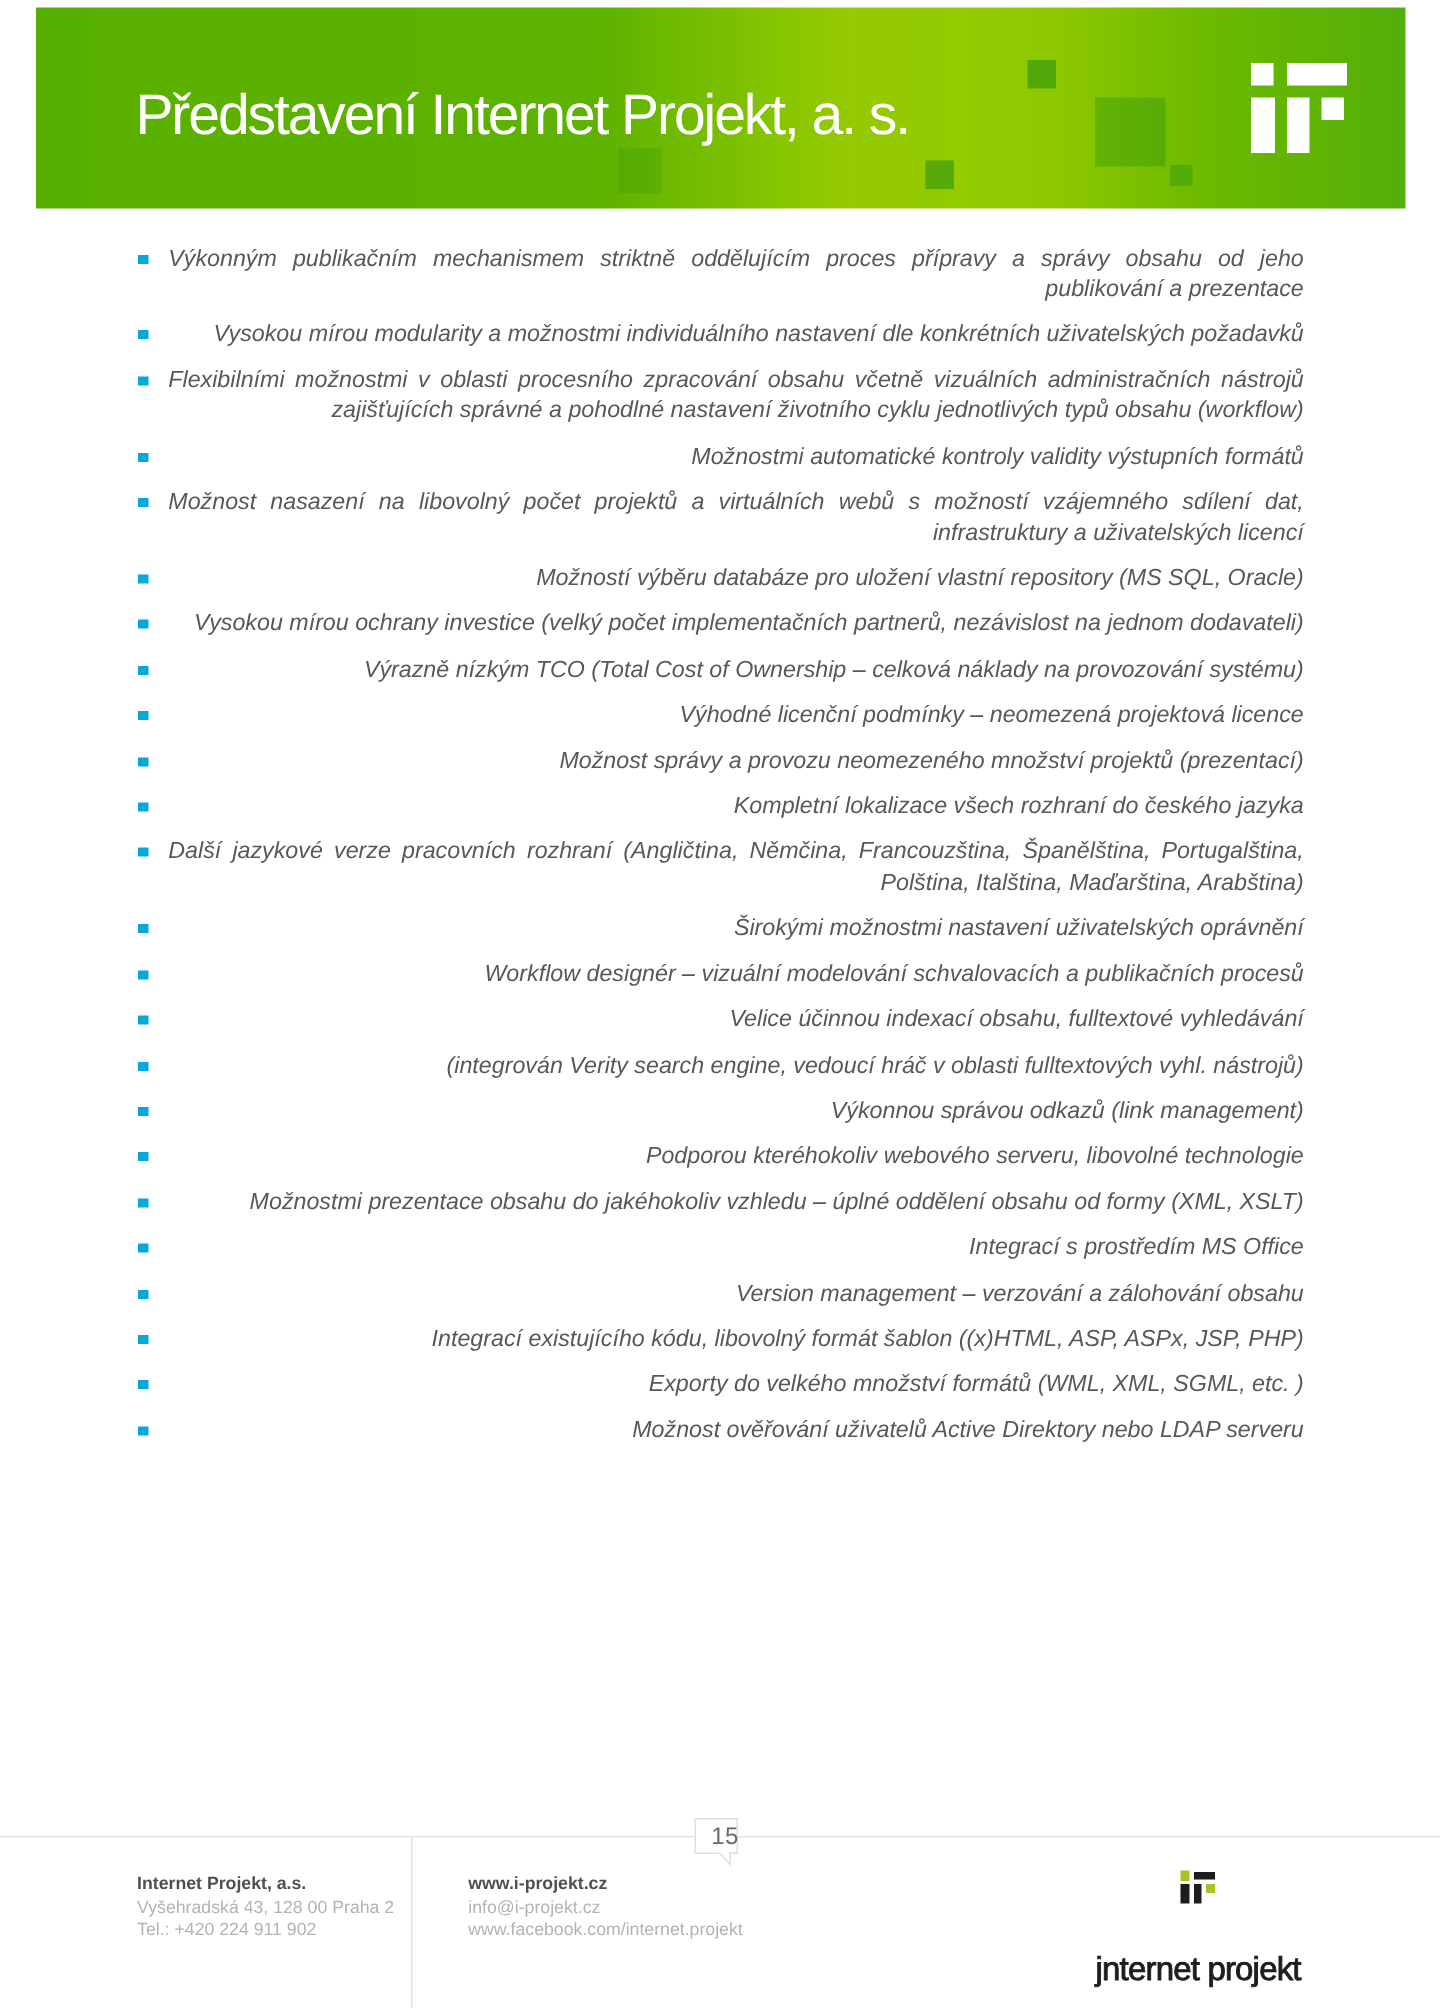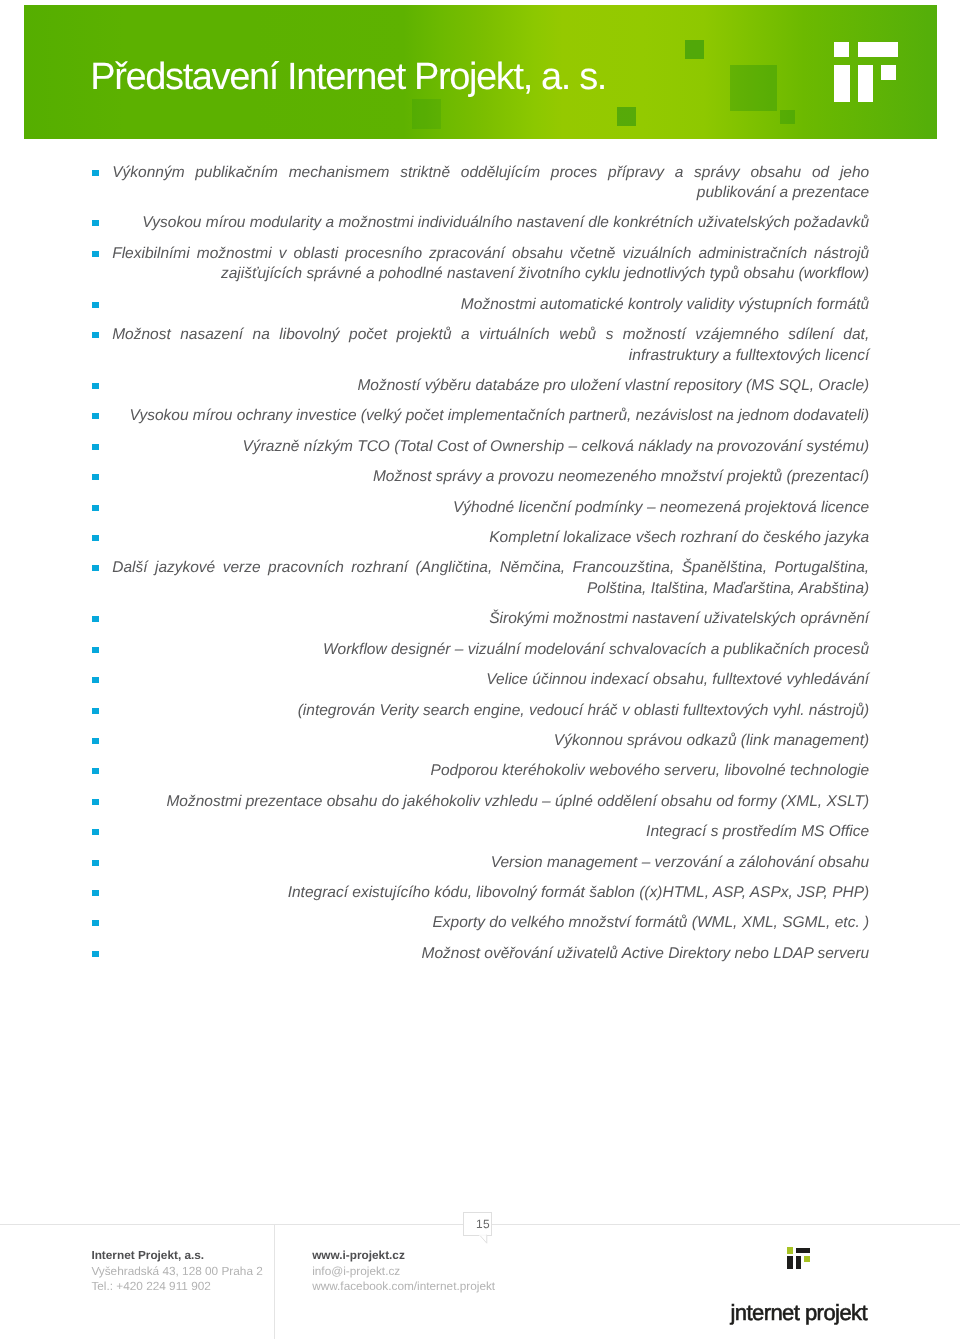--- a/index.html
+++ b/index.html
@@ -58,21 +58,21 @@
     text-align:justify; font-weight:400;font-style:italic;
   }
   .bullet-text .ln { display:block; }
   .bullet-text .ln.j { text-align:justify; text-align-last:justify; }
   .bullet-text .ln.l { text-align:right; }
 
   
   .footer-rule { position:absolute; left:0px; top:1224px; width:960px; height:1px; background:#e4e4e4; }
   .footer-vrule { position:absolute; left:274px; top:1224px; width:1px; height:115px; background:#e4e4e4; }
   .pagebadge { position:absolute; left:463px; top:1212px; width:28.5px; height:23.5px; border:1px solid #dfdfdf; background:#ffffff; box-sizing:border-box; }
-  .pagebadge span { position:absolute; left:12px; top:0; width:28.5px; text-align:left; line-height:23.5px; font-size:12px; color:#6a6a6a; letter-spacing:0.3px; }
+  .pagebadge span { position:absolute; left:0; top:0; width:28.5px; text-align:right; line-height:23.5px; font-size:16px; color:#6a6a6a; letter-spacing:0.3px; }
   .pagetail { position:absolute; left:476px; top:1232px; }
 
   .fcol { position:absolute; font-size:11.8px; line-height:15.5px; color:#b3b3b3; white-space:nowrap; }
   .fcol .strong { color:#4f4f51; font-weight:700; }
 
   .flogo { position:absolute; }
   .flogo i { position:absolute; display:block; }
   .flogo-text { position:absolute; font-size:22px; line-height:26px; color:#1d1d1b; font-weight:400; letter-spacing:-0.55px; white-space:nowrap; -webkit-text-stroke:0.6px #1d1d1b; }
 </style>
 </head>
@@ -118,21 +118,21 @@
 <div class="bullet-row">
   <span class="bullet-mark"></span>
   <p class="bullet-text">
     <span class="ln l">Možnostmi automatické kontroly validity výstupních formátů</span>
   </p>
 </div>
 <div class="bullet-row">
   <span class="bullet-mark"></span>
   <p class="bullet-text">
     <span class="ln j">Možnost nasazení na libovolný počet projektů a virtuálních webů s možností vzájemného sdílení dat,</span>
-    <span class="ln l">infrastruktury a fulltextových licencí</span>
+    <span class="ln l">infrastruktury a uživatelských licencí</span>
   </p>
 </div>
 <div class="bullet-row">
   <span class="bullet-mark"></span>
   <p class="bullet-text">
     <span class="ln l">Možností výběru databáze pro uložení vlastní repository (MS SQL, Oracle)</span>
   </p>
 </div>
 <div class="bullet-row">
   <span class="bullet-mark"></span>
@@ -142,27 +142,27 @@
 </div>
 <div class="bullet-row">
   <span class="bullet-mark"></span>
   <p class="bullet-text">
     <span class="ln l">Výrazně nízkým TCO (Total Cost of Ownership – celková náklady na provozování systému)</span>
   </p>
 </div>
 <div class="bullet-row">
   <span class="bullet-mark"></span>
   <p class="bullet-text">
+    <span class="ln l">Výhodné licenční podmínky – neomezená projektová licence</span>
+  </p>
+</div>
+<div class="bullet-row">
+  <span class="bullet-mark"></span>
+  <p class="bullet-text">
     <span class="ln l">Možnost správy a provozu neomezeného množství projektů (prezentací)</span>
-  </p>
-</div>
-<div class="bullet-row">
-  <span class="bullet-mark"></span>
-  <p class="bullet-text">
-    <span class="ln l">Výhodné licenční podmínky – neomezená projektová licence</span>
   </p>
 </div>
 <div class="bullet-row">
   <span class="bullet-mark"></span>
   <p class="bullet-text">
     <span class="ln l">Kompletní lokalizace všech rozhraní do českého jazyka</span>
   </p>
 </div>
 <div class="bullet-row">
   <span class="bullet-mark"></span>

